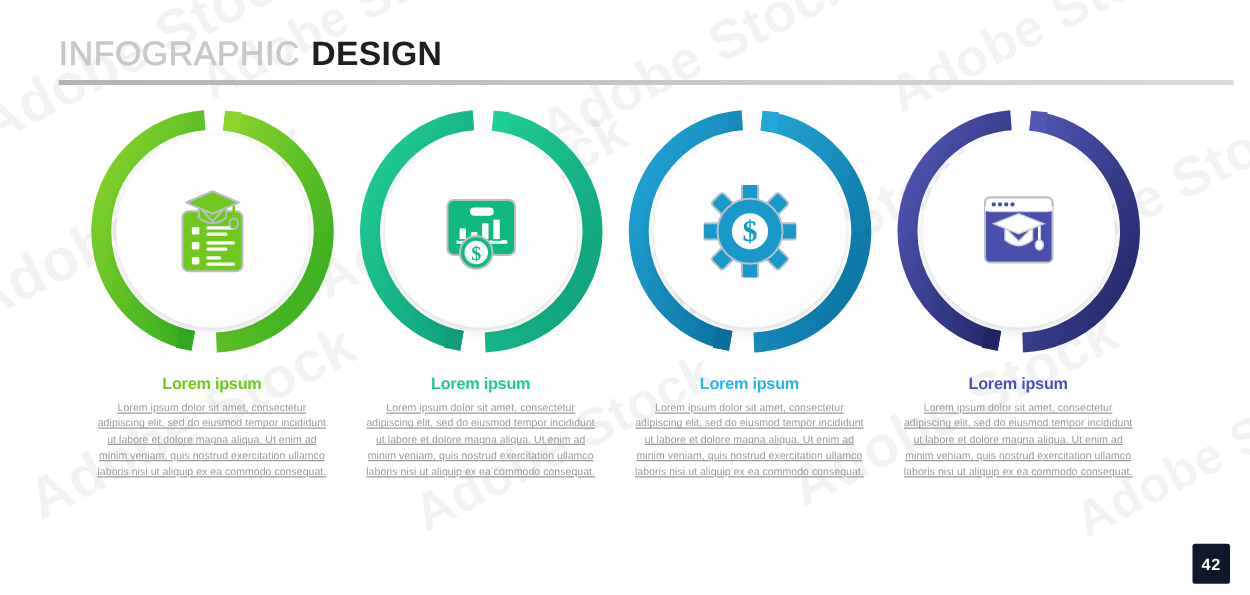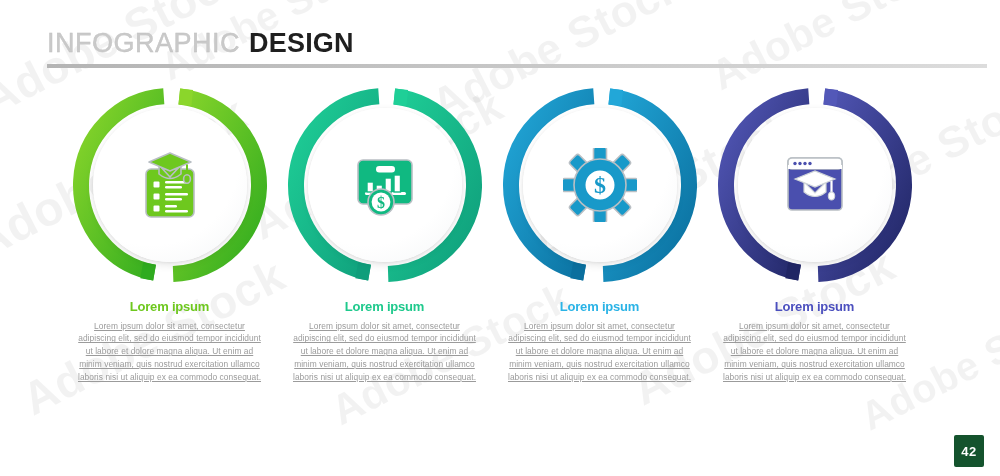--- a/index.html
+++ b/index.html
@@ -60,21 +60,21 @@
   .head{
     font-size:13px;font-weight:900;letter-spacing:-0.2px;margin:0 0 6px 0;line-height:1.05;
   }
   .para{
     font-size:8.4px;line-height:1.52;color:#9b9b9b;margin:0;
     text-align:center;letter-spacing:0.05px;text-decoration:underline;
   }
   
   .badge{
     position:absolute;right:16px;bottom:9px;width:30px;height:32px;
-    background:#14532d;border-radius:2px;
+    background:#0f172a;border-radius:2px;
     display:flex;align-items:center;justify-content:center;
     color:#ffffff;font-size:13px;font-weight:700;letter-spacing:0.5px;z-index:20;
   }
 </style>
 </head>
 <body>
 
 <div class="wm-layer">
   <div class="wm" style="left:-30px;top:10px;font-size:46px;">Adobe Stock</div>
   <div class="wm" style="left:150px;top:-10px;font-size:40px;">Adobe Stock</div>

